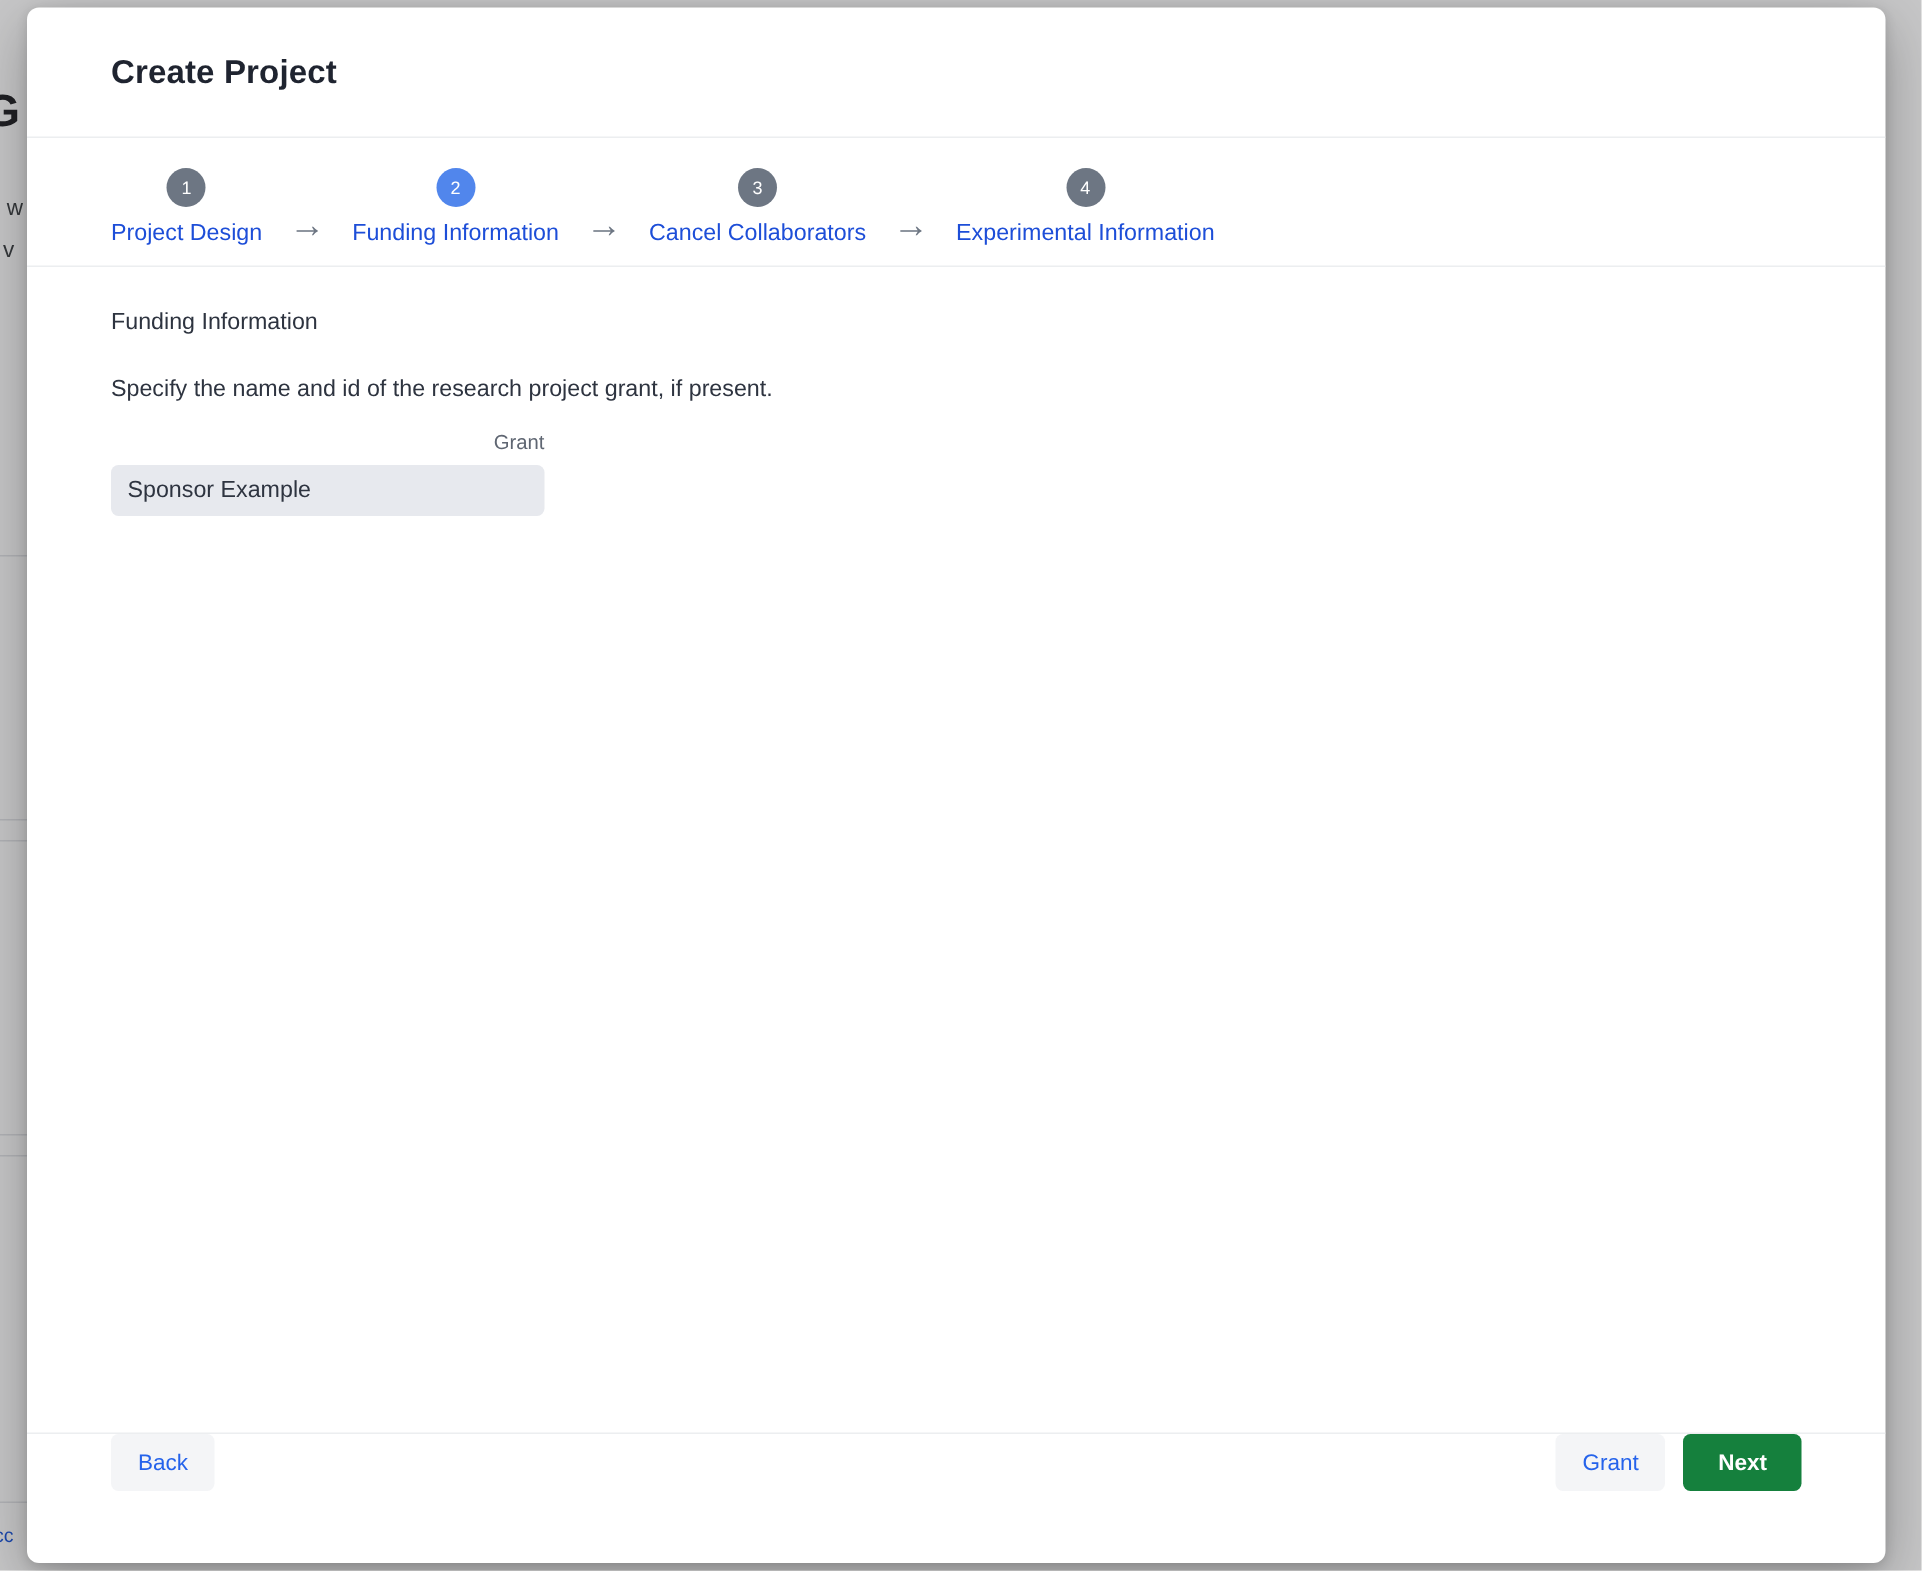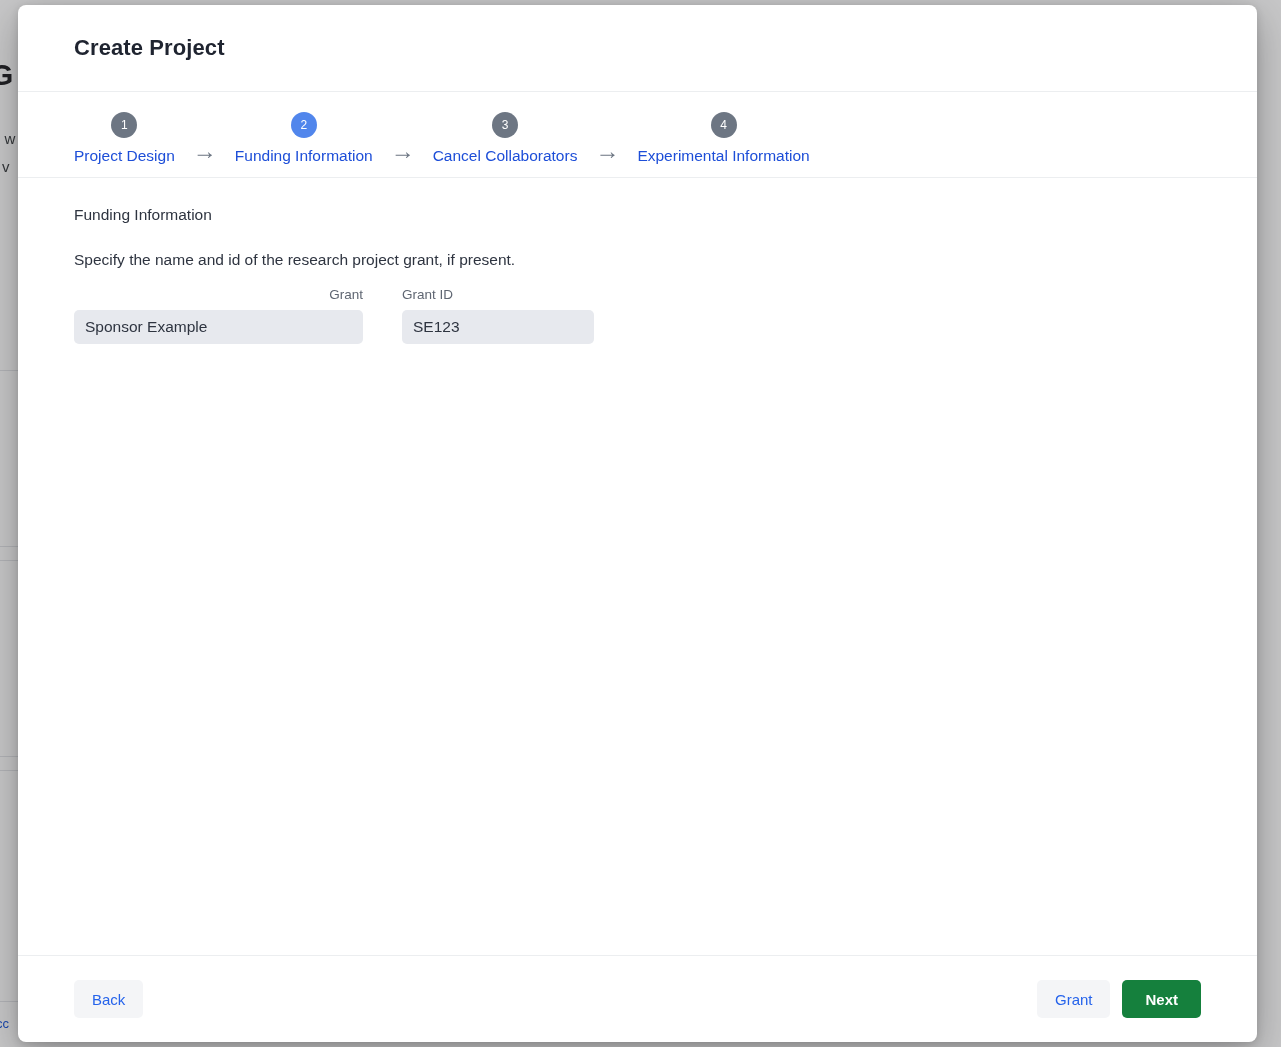--- a/index.html
+++ b/index.html
@@ -188,21 +188,21 @@
     outline: none;
   }
 
   
   .modal-footer {
     flex: 0 0 auto;
     height: 87px;
     box-sizing: border-box;
     border-top: 1px solid #eceef0;
     display: flex;
-    align-items: center;
+    align-items: flex-start;
     padding: 0 56px;
   }
   .btn {
     font-family: "Liberation Sans", sans-serif;
     font-size: 15px;
     border: none;
     border-radius: 5px;
     height: 38px;
     padding: 0 18px;
     cursor: pointer;
@@ -269,24 +269,20 @@
 
   <div class="modal-body">
     <p class="section-title">Funding Information</p>
     <p class="section-desc">Specify the name and id of the research project grant, if present.</p>
 
     <div class="fields-row">
       <div class="field grant">
         <label class="field-label">Grant</label>
         <input class="field-input" type="text" value="Sponsor Example" style="">
       </div>
-      <div class="field grant-id">
-        <label class="field-label">Grant ID</label>
-        <input class="field-input" type="text" value="SE123" style="">
-      </div>
     </div>
   </div>
 
   <div class="modal-footer">
     <button class="btn btn-secondary">Back</button>
     <div class="footer-spacer"></div>
     <button class="btn btn-secondary btn-cancel">Grant</button>
     <button class="btn btn-primary">Next</button>
   </div>
 

